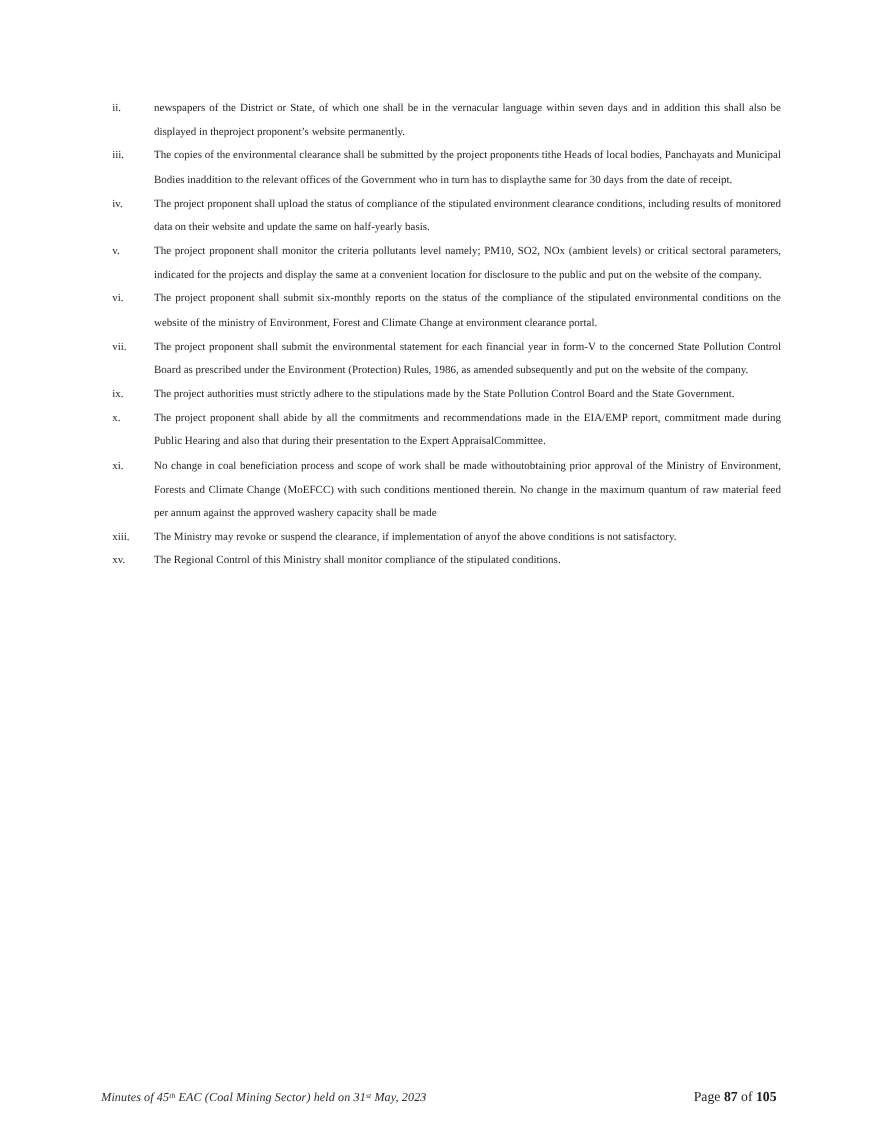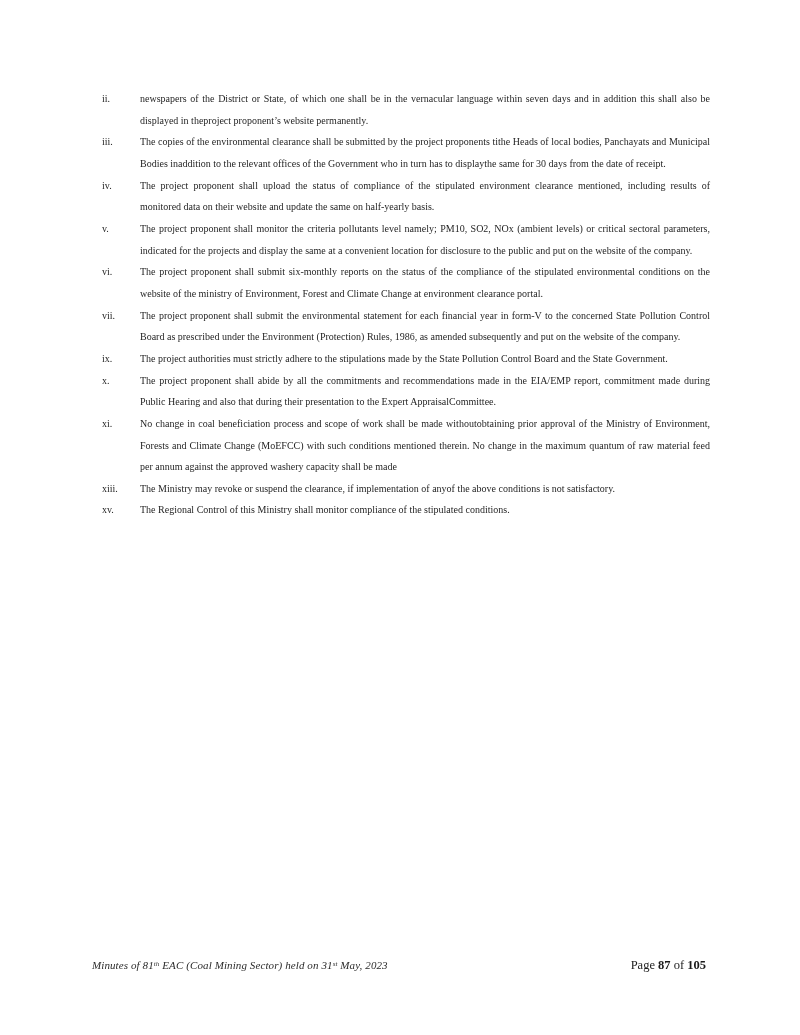--- a/index.html
+++ b/index.html
@@ -55,20 +55,21 @@
   .footer-citation sup {
     font-size: 7px;
     line-height: 0;
     vertical-align: baseline;
     position: relative;
     top: -3.5px;
   }
   .footer-page {
     font-size: 12.5px;
     color: #1b1b1b;
+    margin-top: 32px;
   }
   .footer-page b {
     font-weight: bold;
   }
 </style>
 </head>
 <body>
 
 <div class="page">
 
@@ -79,21 +80,21 @@
       <div class="txt">newspapers of the District or State, of which one shall be in the vernacular language within seven days and in addition this shall also be displayed in theproject proponent’s website permanently.</div>
     </div>
 
     <div class="item">
       <div class="num">iii.</div>
       <div class="txt">The copies of the environmental clearance shall be submitted by the project proponents tithe Heads of local bodies, Panchayats and Municipal Bodies inaddition to the relevant offices of the Government who in turn has to displaythe same for 30 days from the date of receipt.</div>
     </div>
 
     <div class="item">
       <div class="num">iv.</div>
-      <div class="txt">The project proponent shall upload the status of compliance of the stipulated environment clearance mentioned, including results of monitored data on their website and update the same on half-yearly basis.</div>
+      <div class="txt">The project proponent shall upload the status of compliance of the stipulated environment clearance conditions, including results of monitored data on their website and update the same on half-yearly basis.</div>
     </div>
 
     <div class="item">
       <div class="num">v.</div>
       <div class="txt">The project proponent shall monitor the criteria pollutants level namely; PM10, SO2, NOx (ambient levels) or critical sectoral parameters, indicated for the projects and display the same at a convenient location for disclosure to the public and put on the website of the company.</div>
     </div>
 
     <div class="item">
       <div class="num">vi.</div>
       <div class="txt">The project proponent shall submit six-monthly reports on the status of the compliance of the stipulated environmental conditions on the website of the ministry of Environment, Forest and Climate Change at environment clearance portal.</div>
@@ -129,20 +130,20 @@
 
     <div class="item">
       <div class="num">xv.</div>
       <div class="txt">The Regional Control of this Ministry shall monitor compliance of the stipulated conditions.</div>
     </div>
 
   </main>
 
   <footer class="footer">
     <div class="footer-citation">
-      <span>Minutes of 81</span><sup>th</sup><span> EAC (Coal Mining Sector) held on 31</span><sup>st</sup><span> May, 2023</span>
+      <span>Minutes of 45</span><sup>th</sup><span> EAC (Coal Mining Sector) held on 31</span><sup>st</sup><span> May, 2023</span>
     </div>
     <div class="footer-page">
       <span>Page </span><b>87</b><span> of </span><b>105</b>
     </div>
   </footer>
 
 </div>
 
 </body></html>

